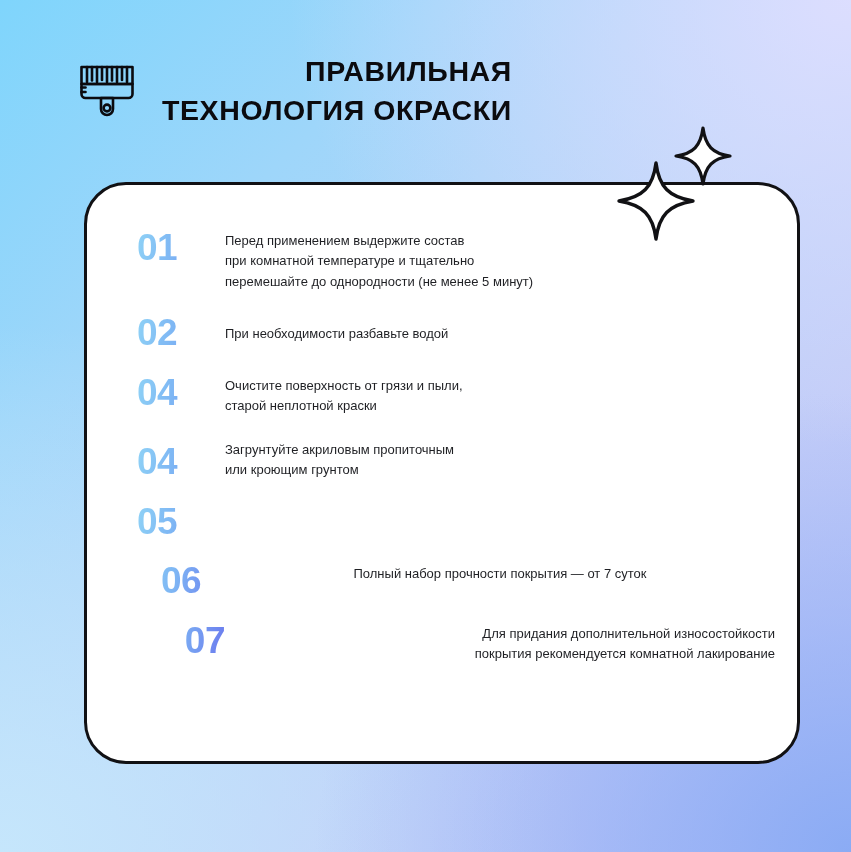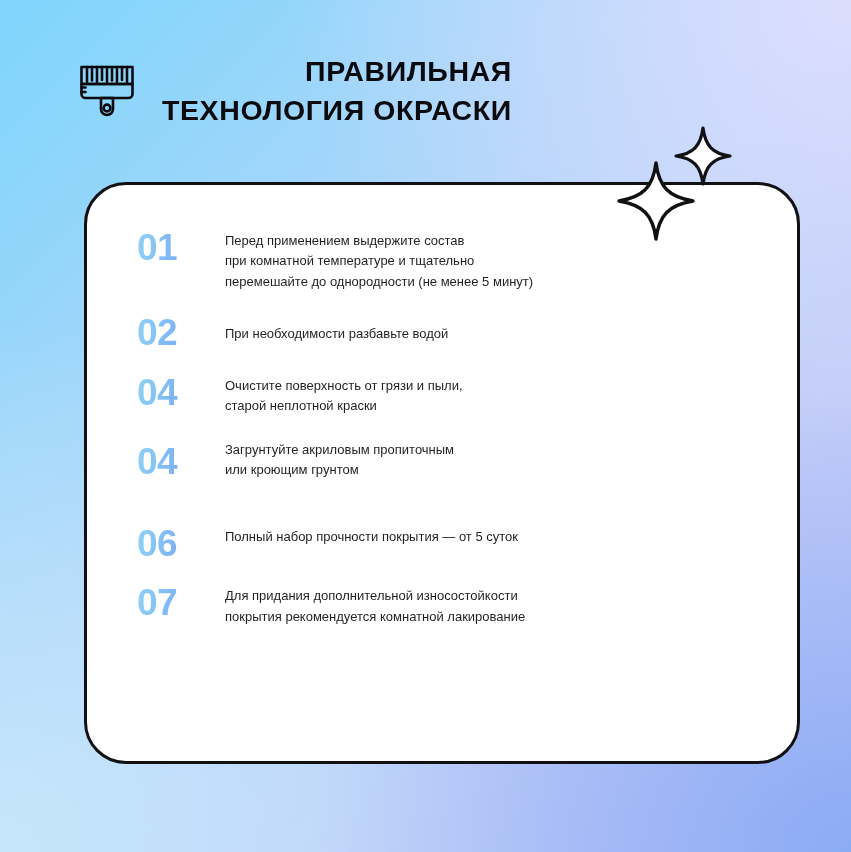--- a/index.html
+++ b/index.html
@@ -71,21 +71,21 @@
     position: absolute;
     left: 50px;
     top: 44px;
     right: 22px;
   }
   .step {
     display: flex;
     align-items: flex-start;
     margin-bottom: 25px;
   }
-  .step:last-child { margin-bottom: 8px; }
+  .step:last-child { margin-bottom: 8px; text-align: right; }
 
   .step-num {
     flex: 0 0 auto;
     width: 88px;
     font-size: 37px;
     font-weight: 900;
     letter-spacing: -0.5px;
     line-height: 1.02;
     background: linear-gradient(100deg, #8FD2F6 0%, #7EB6F4 42%, #6A79EE 100%);
     -webkit-background-clip: text;
@@ -102,21 +102,21 @@
     padding-top: 2px;
     white-space: pre-line;
   }
 
   
   .step.s1 { margin-bottom: 22px; }
   .step.s2 { margin-bottom: 22px; align-items: center; }
   .step.s3 { margin-bottom: 22px; }
   .step.s4 { margin-bottom: 22px; align-items: flex-end; }
   .step.s5 { margin-bottom: 22px; }
-  .step.s6 { margin-bottom: 22px; }
+  .step.s6 { margin-bottom: 22px; text-align: center; }
 
   
   .sparkle {
     position: absolute;
     z-index: 3;
   }
   .sparkle svg { display: block; }
 </style>
 </head>
 <body>
@@ -187,25 +187,26 @@
 старой неплотной краски</div>
       </div>
 
       <div class="step s4">
         <div class="step-num">04</div>
         <div class="step-text">Загрунтуйте акриловым пропиточным
 или кроющим грунтом</div>
       </div>
 
       <div class="step s5">
+        <div class="step-num">05</div>
       </div>
 
       <div class="step s6">
         <div class="step-num">06</div>
-        <div class="step-text">Полный набор прочности покрытия — от 5 суток</div>
+        <div class="step-text">Полный набор прочности покрытия — от 7 суток</div>
       </div>
 
       <div class="step s7">
         <div class="step-num">07</div>
         <div class="step-text">Для придания дополнительной износостойкости
 покрытия рекомендуется комнатной лакирование</div>
       </div>
 
     </div>
   </div>

